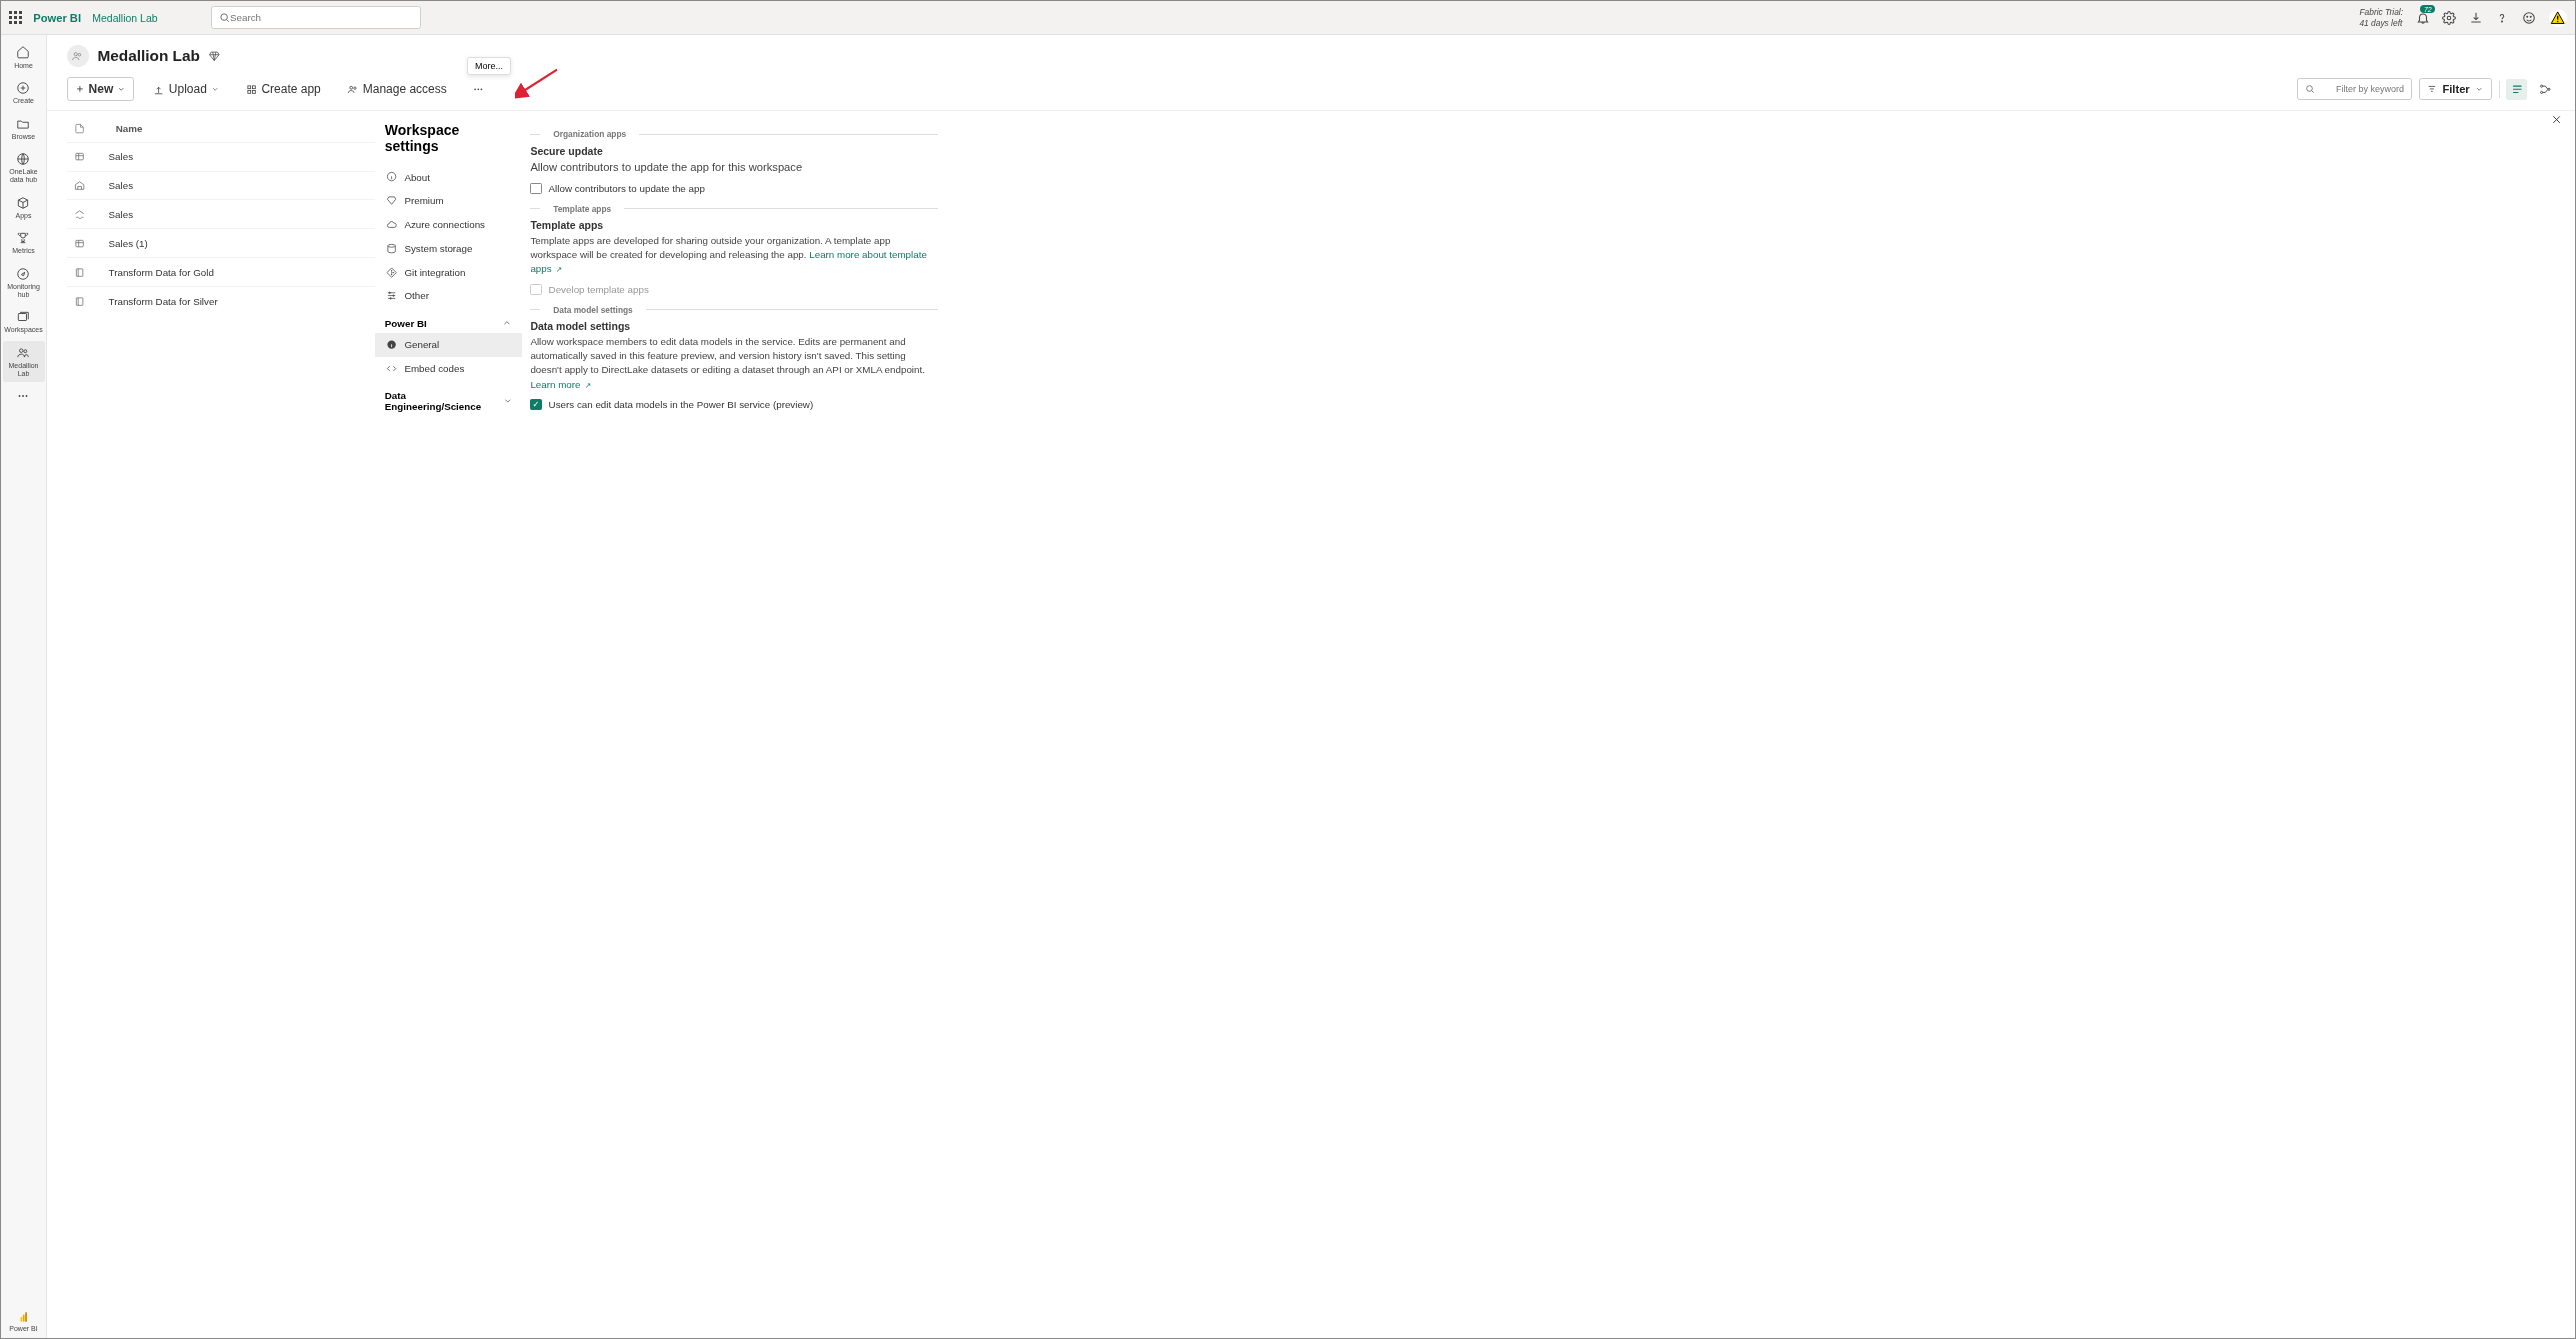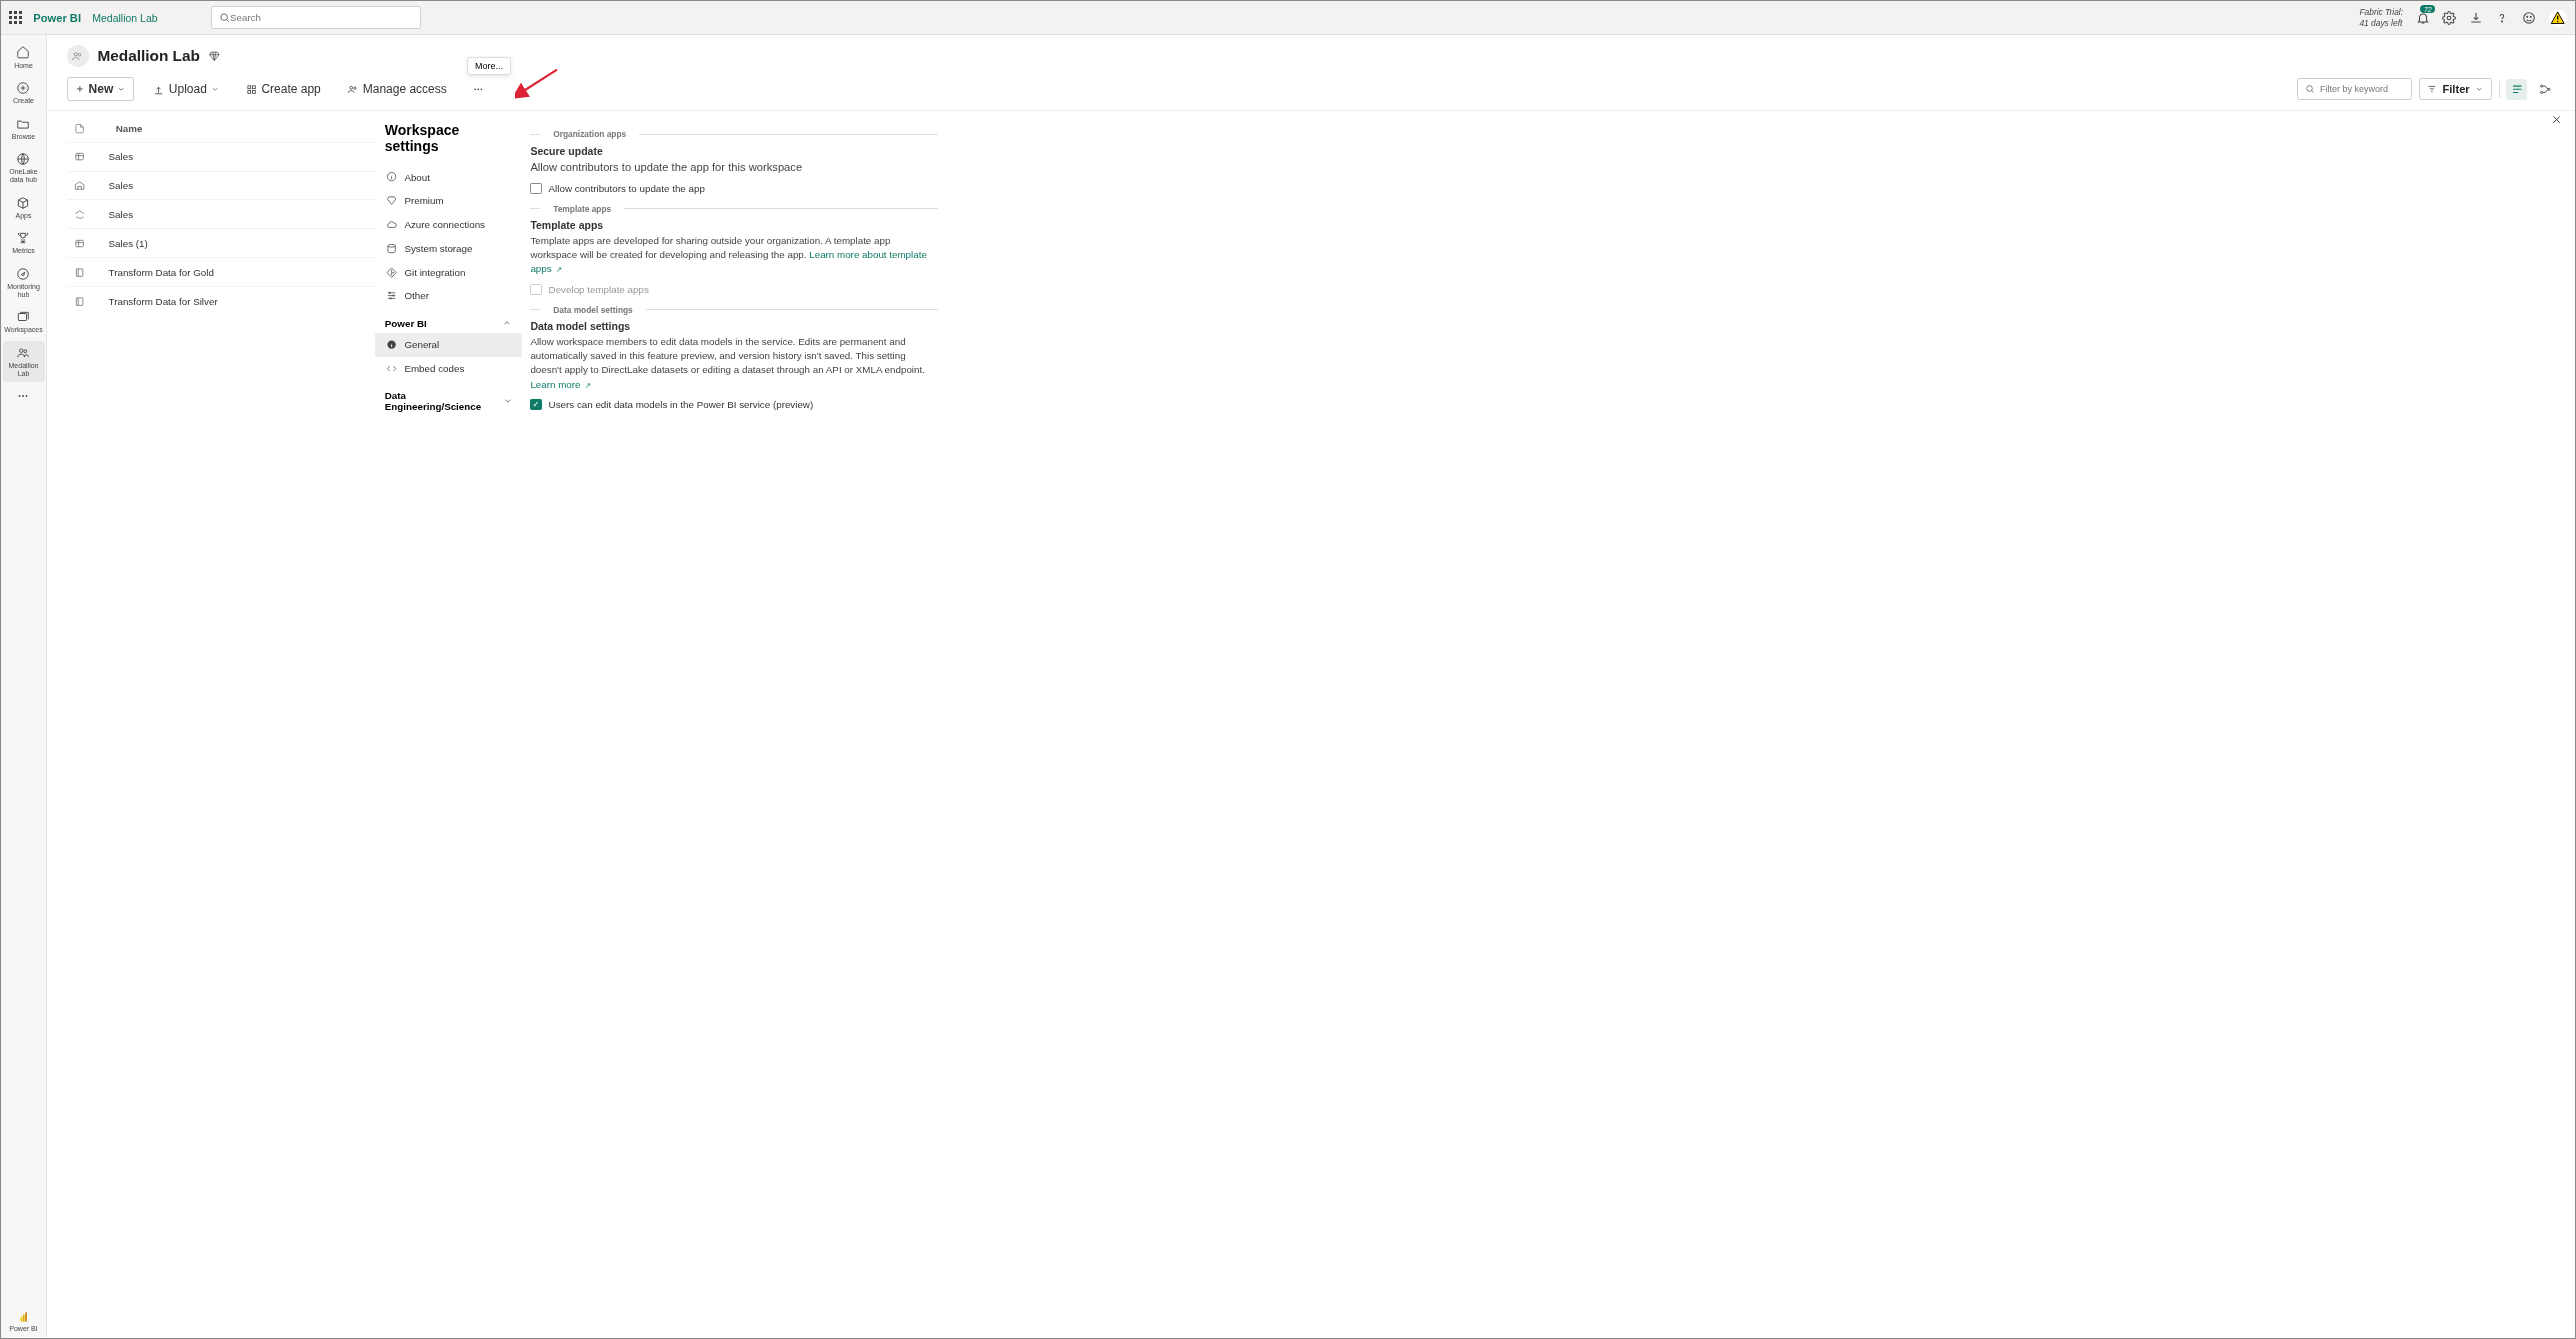--- a/index.html
+++ b/index.html
@@ -39,21 +39,21 @@
 
 .toolbar { padding: 2.8px 19.6px 8.4px; display: flex; align-items: center; gap: 12.6px; border-bottom: 0.7px solid #eee; position: relative; }
 .btn { display: flex; align-items: center; gap: 4.2px; font-size: 12px; color: #333; cursor: pointer; padding: 4.2px 7px; border-radius: 2.8px; }
 .btn.primary { border: 0.7px solid #ccc; background: #fff; font-weight: 600; }
 .more-btn { padding: 4.2px 5.6px; }
 .tooltip { position: absolute; background: #fff; border: 0.7px solid #ddd; border-radius: 2.8px; padding: 2.8px 7px; font-size: 9px; box-shadow: 0 1.4px 4.2px rgba(0,0,0,0.1); top: -17px; left: 420px; }
 .arrow { position: absolute; top: -9.8px; left: 468px; color: #d23; }
 
 .toolbar-right { margin-left: auto; display: flex; align-items: center; gap: 7px; }
 .filterbox { border: 0.7px solid #ccc; border-radius: 2.8px; height: 22.4px; display: flex; align-items: center; padding: 0 7px; gap: 5.6px; color: #666; }
-.filterbox input { border: none; outline: none; font-size: 9px; width: 84px; }
+.filterbox input { border: none; outline: none; font-size: 9px; width: 84px; text-align: right; }
 .divider-v { width: 0.7px; height: 17px; background: #ddd; }
 .view-btn { width: 21px; height: 21px; display: flex; align-items: center; justify-content: center; border-radius: 2.8px; }
 .view-btn.active { background: #e6efec; }
 
 .content-row { flex: 1; display: flex; min-height: 0; }
 .list-area { flex: 0 0 328px; padding: 5.6px 0 0 19.6px; }
 .list-header { display: flex; align-items: center; padding: 7px 0; color: #555; font-weight: 600; font-size: 9.8px; gap: 31px; }
 .list-row { display: flex; align-items: center; padding: 8.4px 0; gap: 22.4px; font-size: 9.8px; color: #333; border-top: 0.7px solid #f2f2f2; }
 .row-icon { width: 12.6px; color: #666; margin-left: 7px; }
 

